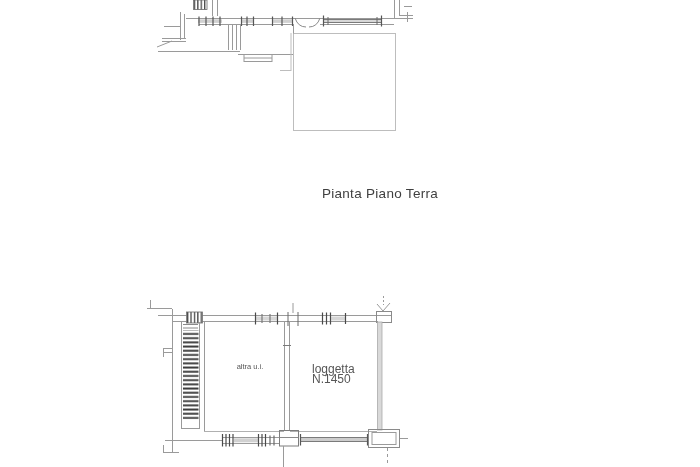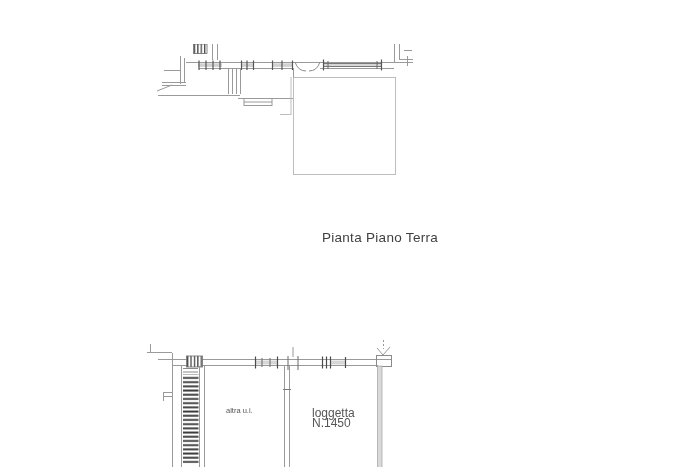--- a/index.html
+++ b/index.html
@@ -4,38 +4,38 @@
 <style>
   html, body { margin: 0; padding: 0; background: #ffffff; }
   .canvas {
     position: relative;
     width: 700px;
     height: 467px;
     background: #ffffff;
     overflow: hidden;
     font-family: "Liberation Sans", sans-serif;
   }
-  .scan { position: absolute; inset: 0; filter: blur(0.35px); margin-top: 44px; }
+  .scan { position: absolute; inset: 0; filter: blur(0.35px); }
   svg { position: absolute; left: 0; top: 0; }
   .plan-title {
     position: absolute;
     left: 280px; top: 186px; width: 200px;
     text-align: center;
     font-size: 13.5px;
     letter-spacing: 0.3px;
     color: #3f3f3f;
   }
   .room-label {
     position: absolute;
     color: #565656;
     font-size: 7.5px;
     line-height: 10px;
     white-space: nowrap;
   }
-  .label-left-room { left: 226px; top: 362px; width: 48px; }
+  .label-left-room { left: 226px; top: 362px; width: 48px; text-align: center; }
   .label-right-room { left: 312px; top: 364px; text-align: left; font-size: 12px; }
 </style>
 </head>
 <body>
 
 <div class="canvas">
   <div class="scan">
 
     <svg width="700" height="467" viewBox="0 0 700 467">
       <defs>

